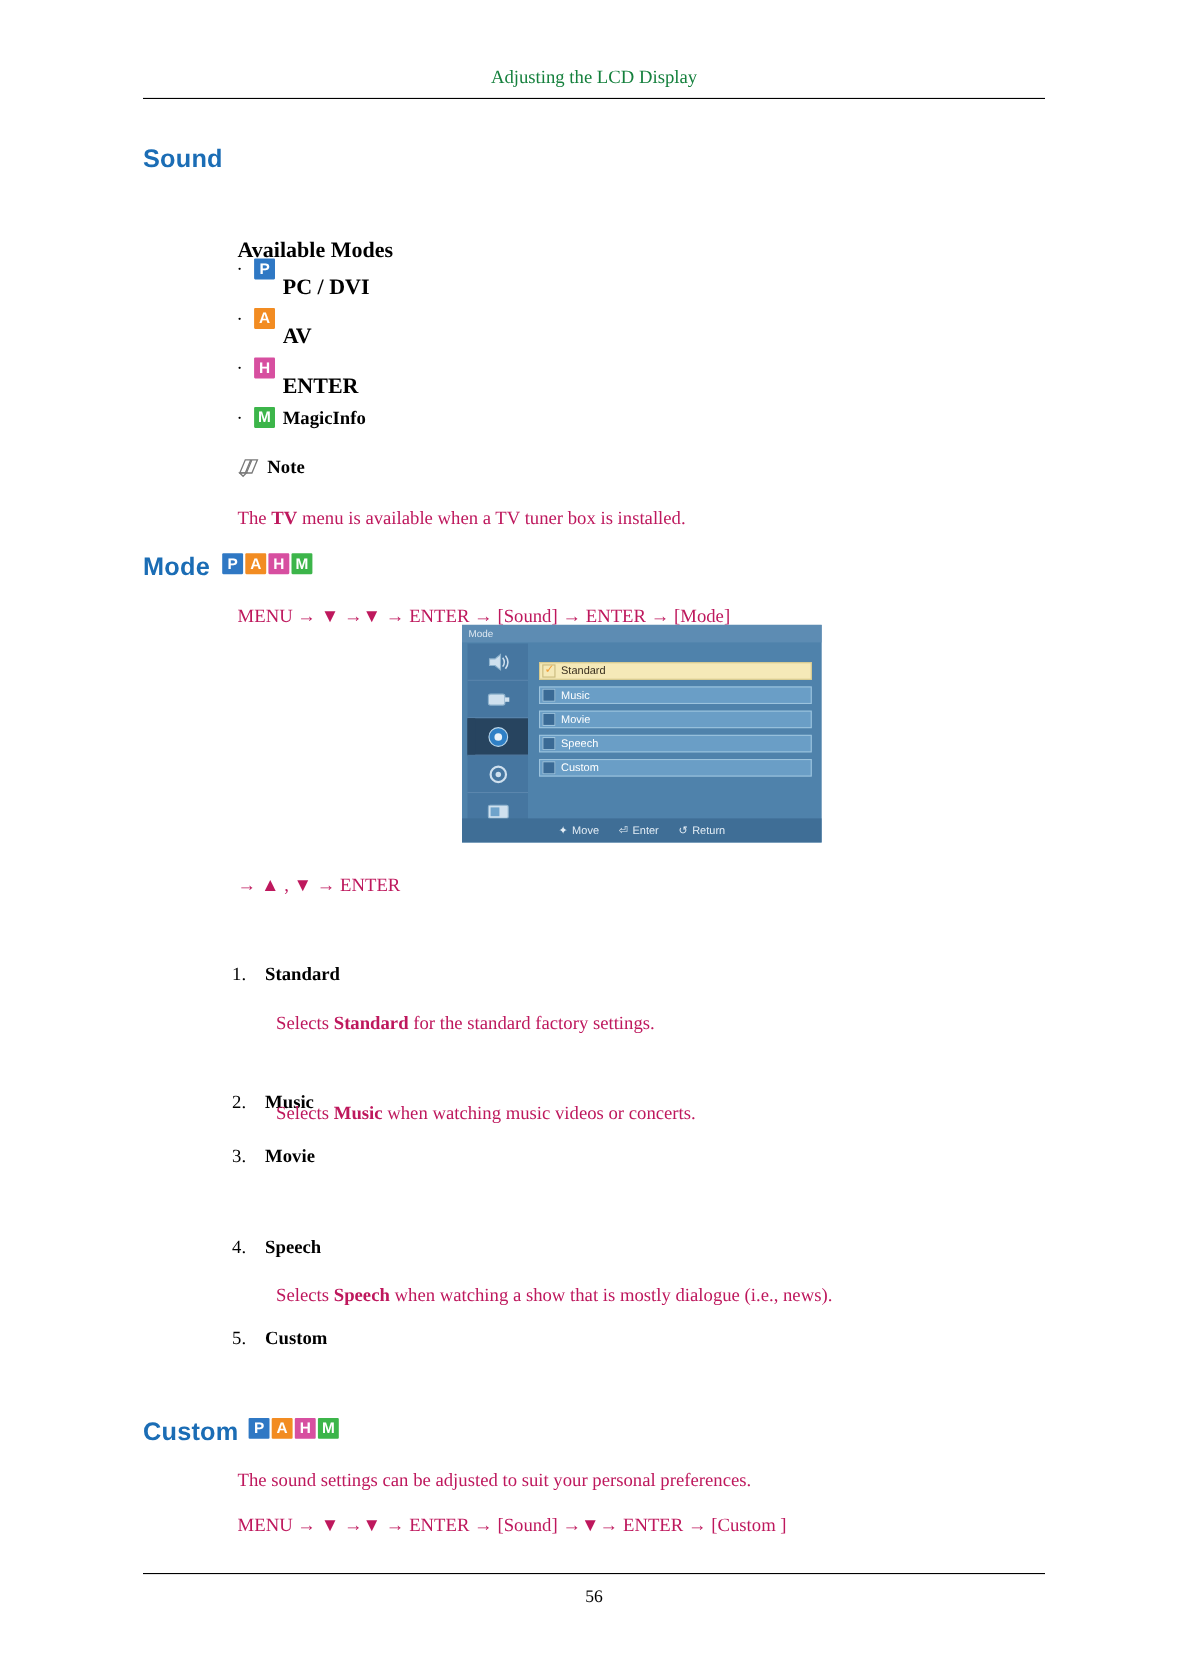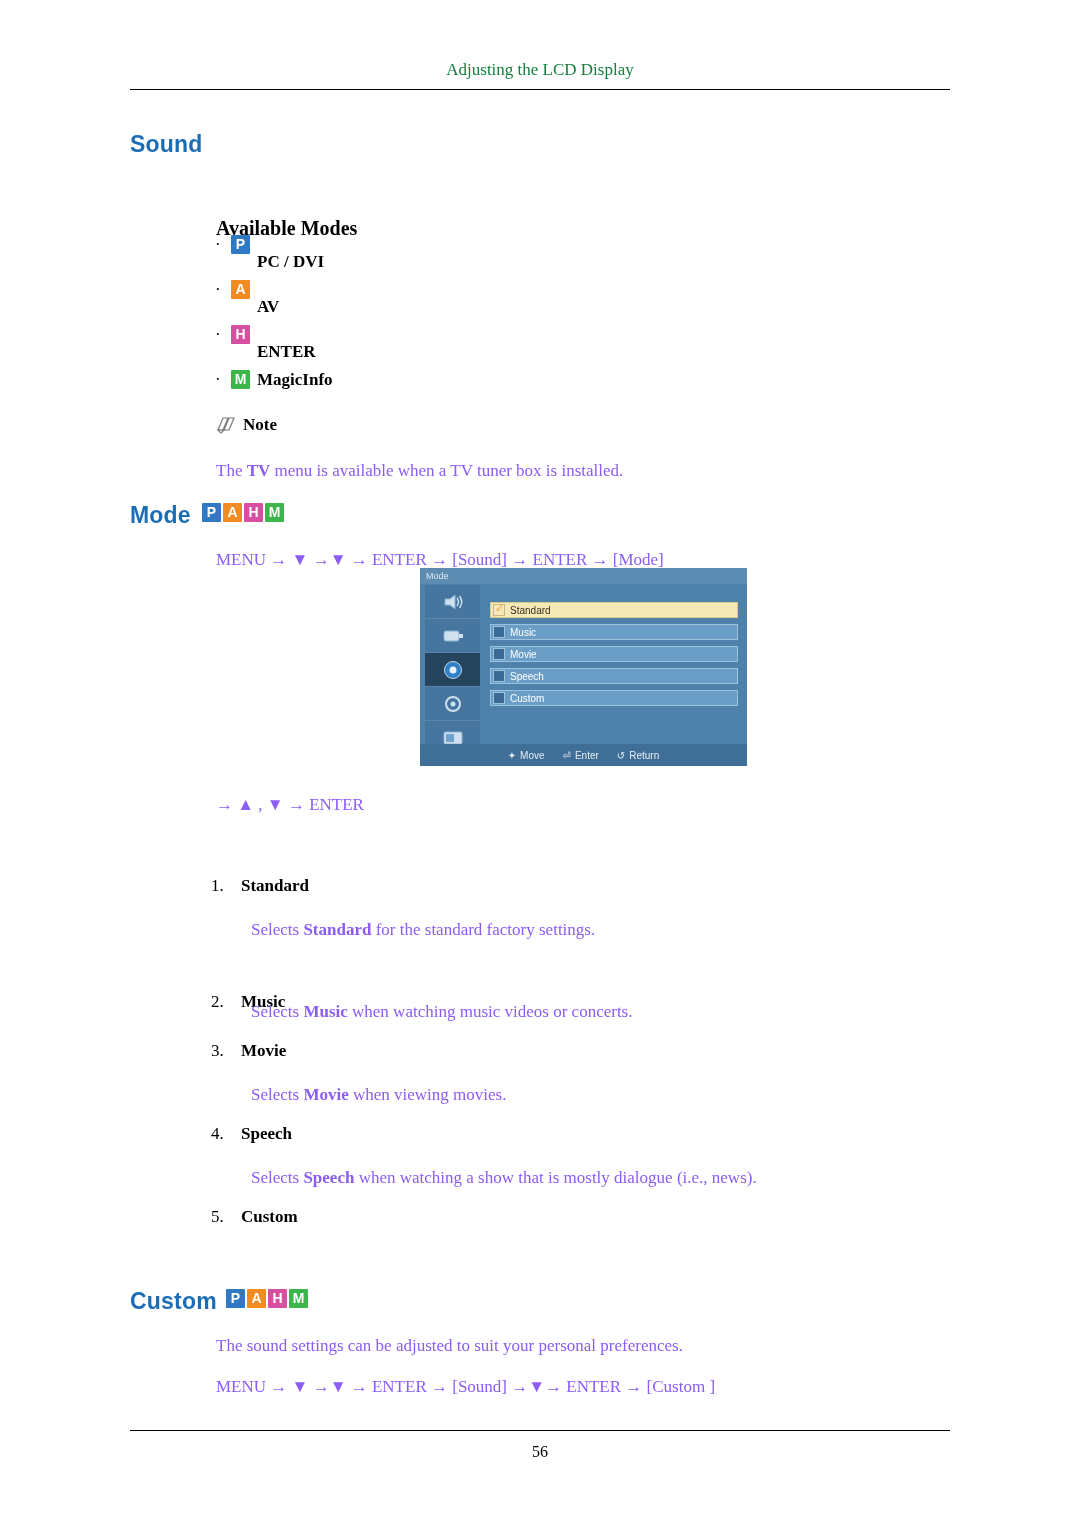--- a/index.html
+++ b/index.html
@@ -124,21 +124,21 @@
     font-weight: bold;
     color: #fff;
     margin-right: 7px;
     border-radius: 1px;
   }
   .bullets .lbl {
     font-family: "Liberation Serif", serif;
     font-weight: bold;
     font-size: 17px;
   }
-  .bullets .lbl.caps { font-size: 17px; margin-top: 34px; }
+  .bullets .lbl.caps { font-size: 20px; margin-top: 34px; }
 
   
   .note-box {
     position: absolute;
     left: 216px;
     top: 415px;
     display: flex;
     align-items: center;
   }
   .note-icon {
@@ -151,21 +151,21 @@
     font-family: "Liberation Serif", serif;
     font-weight: bold;
     font-size: 17px;
   }
 
   .para {
     position: absolute;
     font-family: "Liberation Serif", serif;
     font-size: 17px;
     line-height: 24px;
-    color: #8b5cf6;
+    color: #be185d;
   }
   .para b { font-weight: bold; }
 
   
   .num-item {
     position: absolute;
     font-family: "Liberation Serif", serif;
     font-size: 17px;
   }
   .num-item .n { display: inline-block; width: 30px; }
@@ -438,21 +438,20 @@
   <div class="para" style="left:251px; top:918px; width:700px;"><span>Selects </span><b>Standard</b><span> for the standard factory settings.</span></div>
 
   <div class="num-item" style="left:211px; top:959px;margin-top:33px;">
     <span class="n">2.</span><span class="t">Music</span>
   </div>
   <div class="para" style="left:251px; top:1000px; width:700px;"><span>Selects </span><b>Music</b><span> when watching music videos or concerts.</span></div>
 
   <div class="num-item" style="left:211px; top:1041px;">
     <span class="n">3.</span><span class="t">Movie</span>
   </div>
-  <div class="para" style="left:251px; top:1083px; width:700px;"><span>Selects </span><b>Movie</b><span> when viewing movies.</span></div>
 
   <div class="num-item" style="left:211px; top:1124px;">
     <span class="n">4.</span><span class="t">Speech</span>
   </div>
   <div class="para" style="left:251px; top:1166px; width:700px;"><span>Selects </span><b>Speech</b><span> when watching a show that is mostly dialogue (i.e., news).</span></div>
 
   <div class="num-item" style="left:211px; top:1207px;">
     <span class="n">5.</span><span class="t">Custom</span>
   </div>
 

